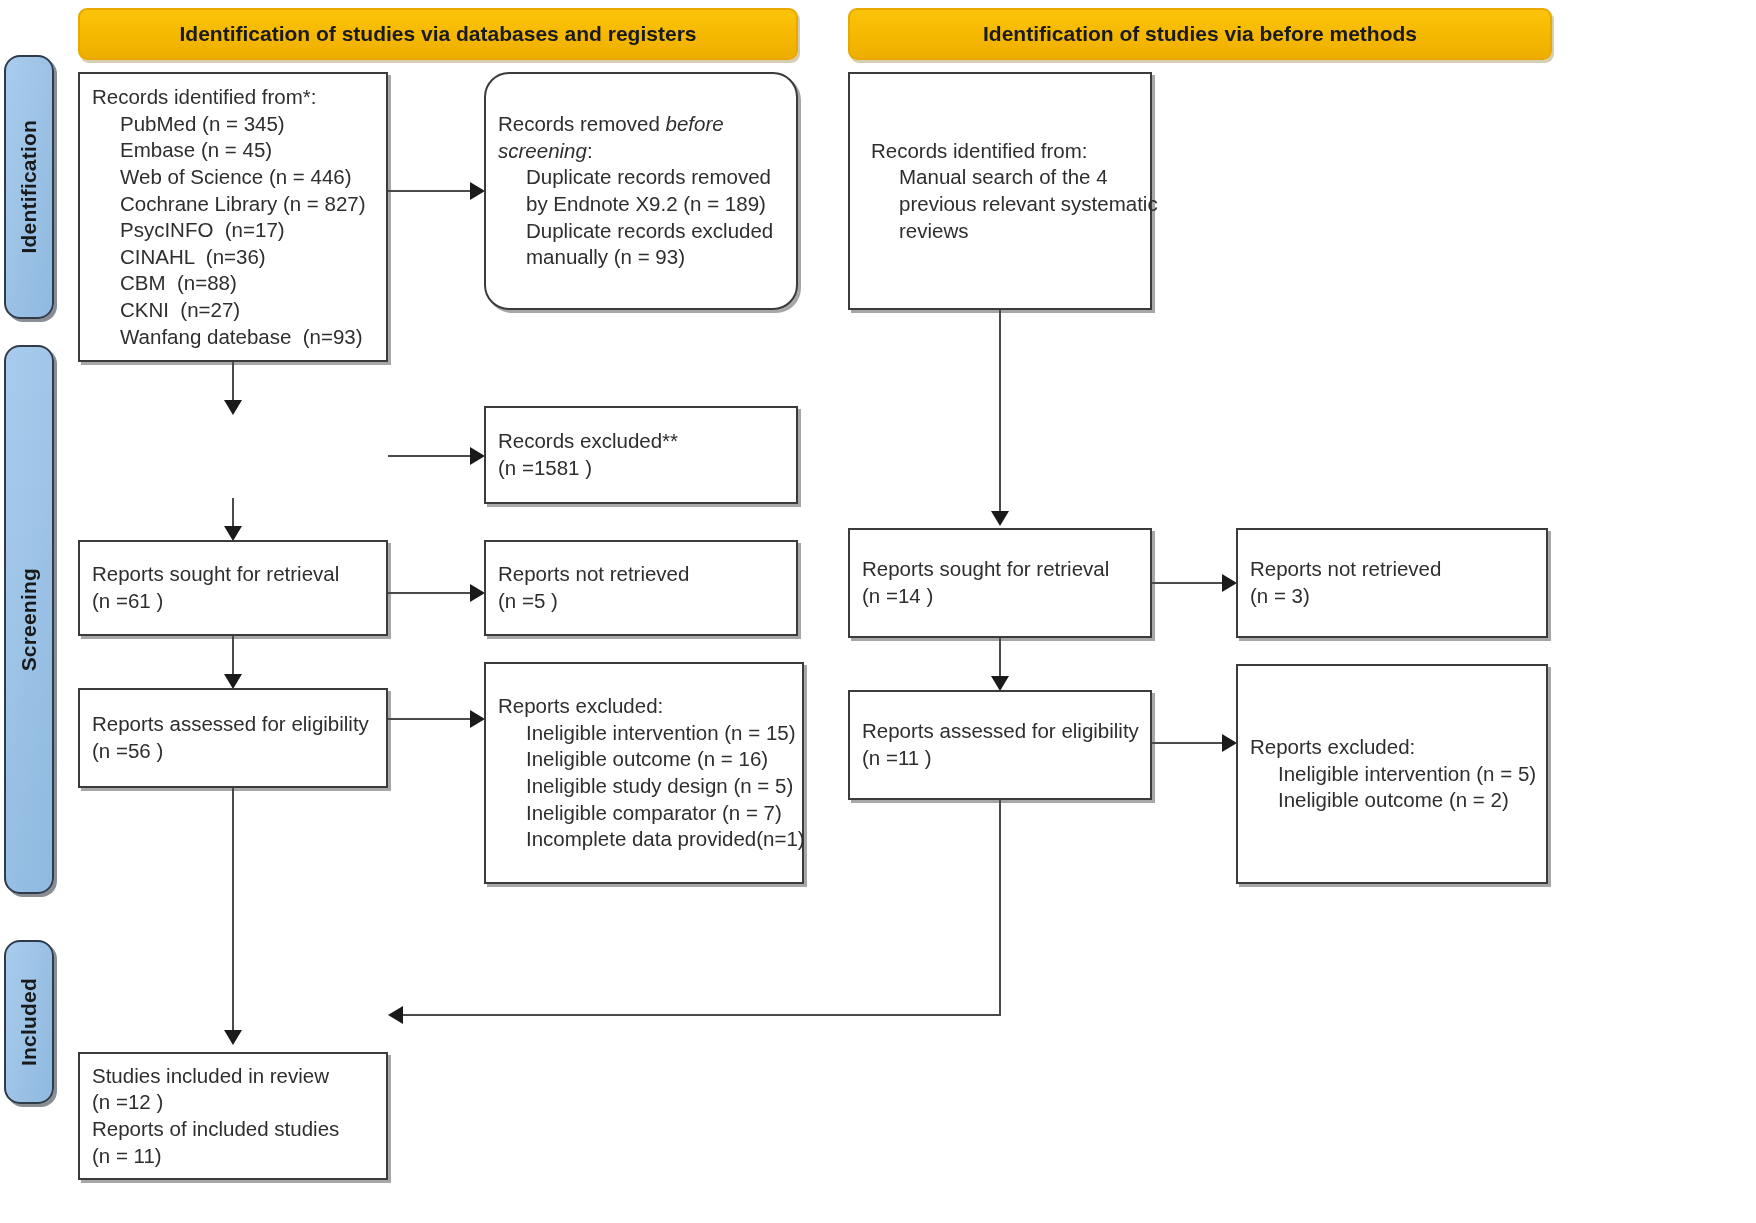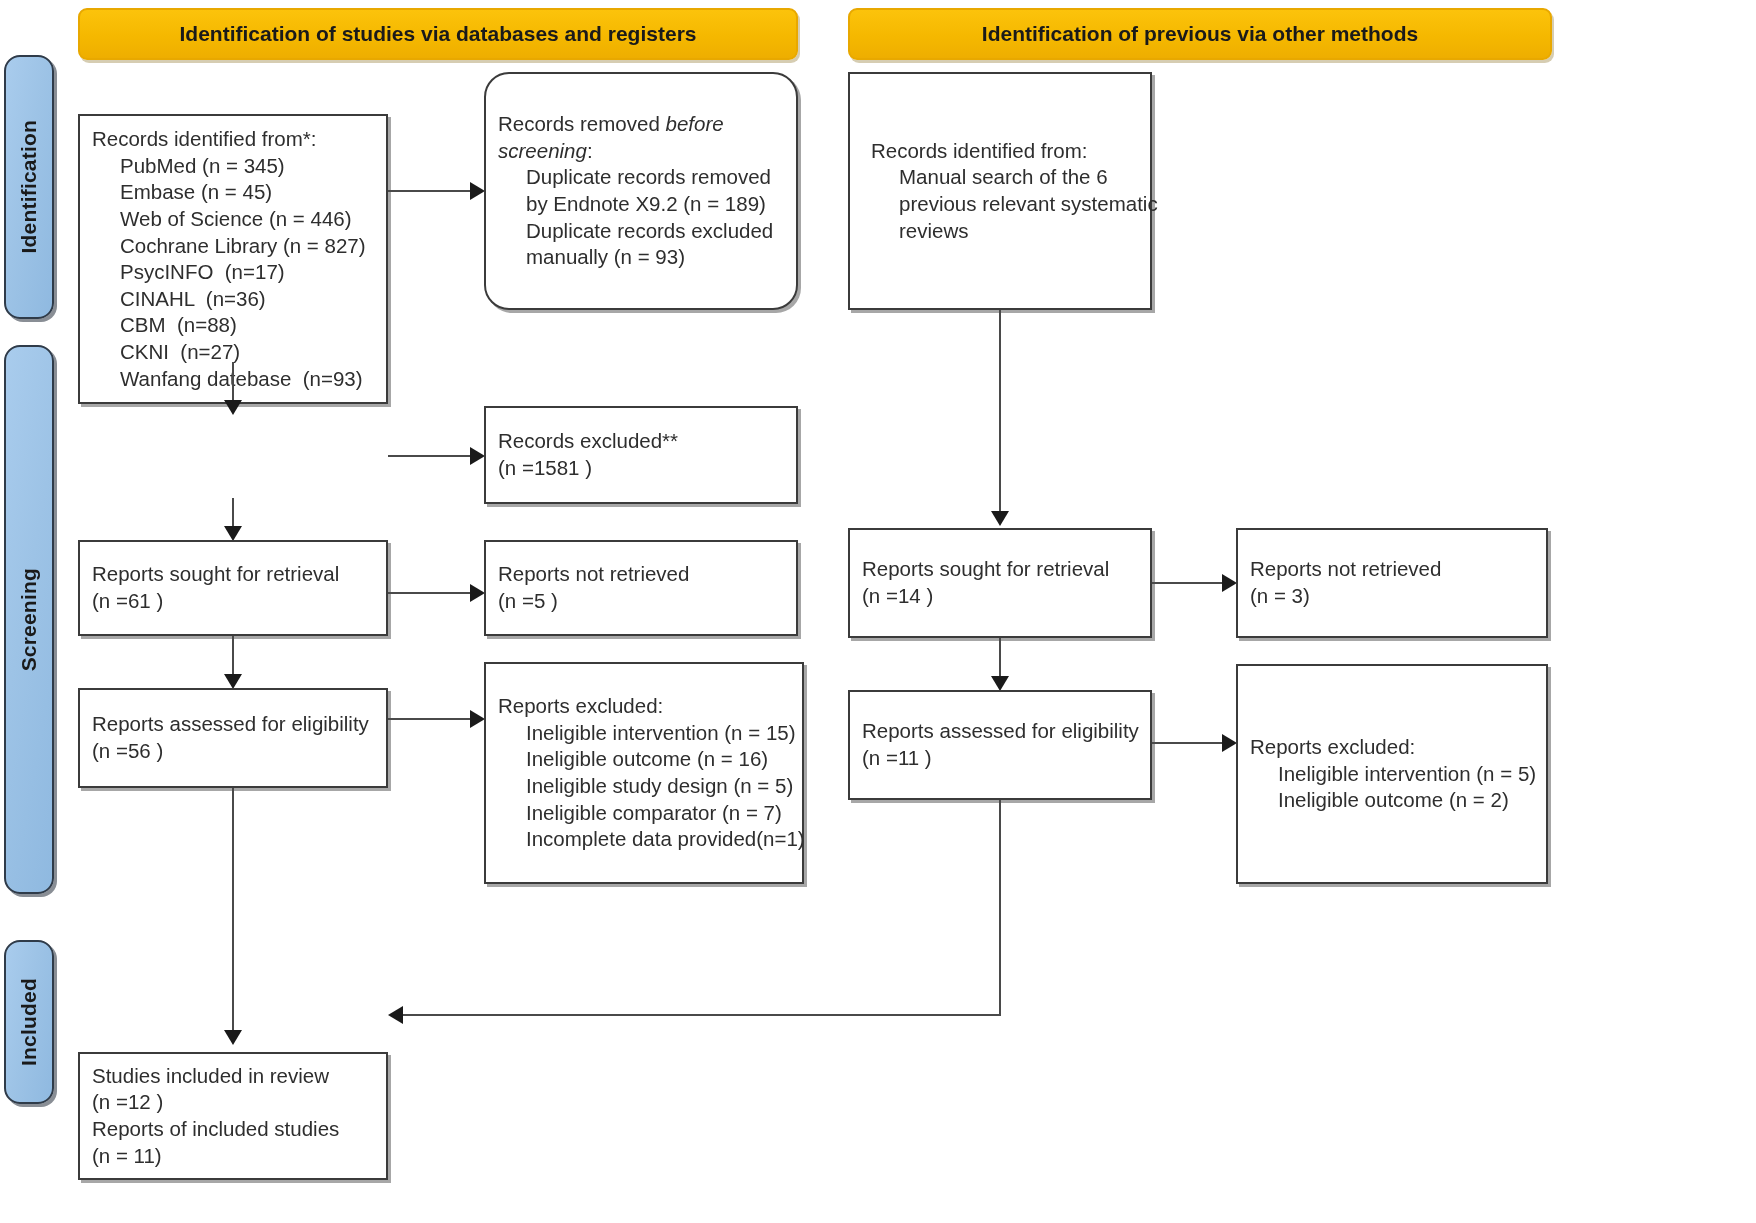--- a/index.html
+++ b/index.html
@@ -122,24 +122,24 @@
     <span>Screening</span>
   </div>
   <div class="phase-bar" style="left:4px; top:940px; width:46px; height:160px;">
     <span>Included</span>
   </div>
 
   <div class="banner" style="left:78px; top:8px; width:716px; height:48px;">
     <span>Identification of studies via databases and registers</span>
   </div>
   <div class="banner" style="left:848px; top:8px; width:700px; height:48px;">
-    <span>Identification of previous via other methods</span>
-  </div>
-
-  <div class="box vtop" style="left:78px; top:72px; width:310px; height:290px;margin-top:42px;">
+    <span>Identification of studies via before methods</span>
+  </div>
+
+  <div class="box vtop" style="left:78px; top:72px; width:310px; height:290px;">
     <div class="line">Records identified from*:</div>
     <div class="line indent-1">PubMed (n = 345)</div>
     <div class="line indent-1">Embase (n = 45)</div>
     <div class="line indent-1">Web of Science (n = 446)</div>
     <div class="line indent-1">Cochrane Library (n = 827)</div>
     <div class="line indent-1">PsycINFO  (n=17)</div>
     <div class="line indent-1">CINAHL  (n=36)</div>
     <div class="line indent-1">CBM  (n=88)</div>
     <div class="line indent-1">CKNI  (n=27)</div>
     <div class="line indent-1">Wanfang datebase  (n=93)</div>
@@ -203,21 +203,21 @@
     <div class="line indent-1">Ineligible study design (n = 5)</div>
     <div class="line indent-1">Ineligible comparator (n = 7)</div>
     <div class="line indent-1">Incomplete data provided(n=1)</div>
   </div>
 
   <div class="vline" style="left:232px; top:788px; height:248px;"></div>
   <div class="arrow-d" style="left:224px; top:1030px;"></div>
 
   <div class="box" style="left:848px; top:72px; width:304px; height:238px;padding-left:21px;">
     <div class="line">Records identified from:</div>
-    <div class="line indent-1">Manual search of the 6</div>
+    <div class="line indent-1">Manual search of the 4</div>
     <div class="line indent-1">previous relevant systematic</div>
     <div class="line indent-1">reviews</div>
   </div>
 
   <div class="vline" style="left:999px; top:310px; height:205px;"></div>
   <div class="arrow-d" style="left:991px; top:511px;"></div>
 
   <div class="box" style="left:848px; top:528px; width:304px; height:110px;">
     <div class="line">Reports sought for retrieval</div>
     <div class="line">(n =14 )</div>

